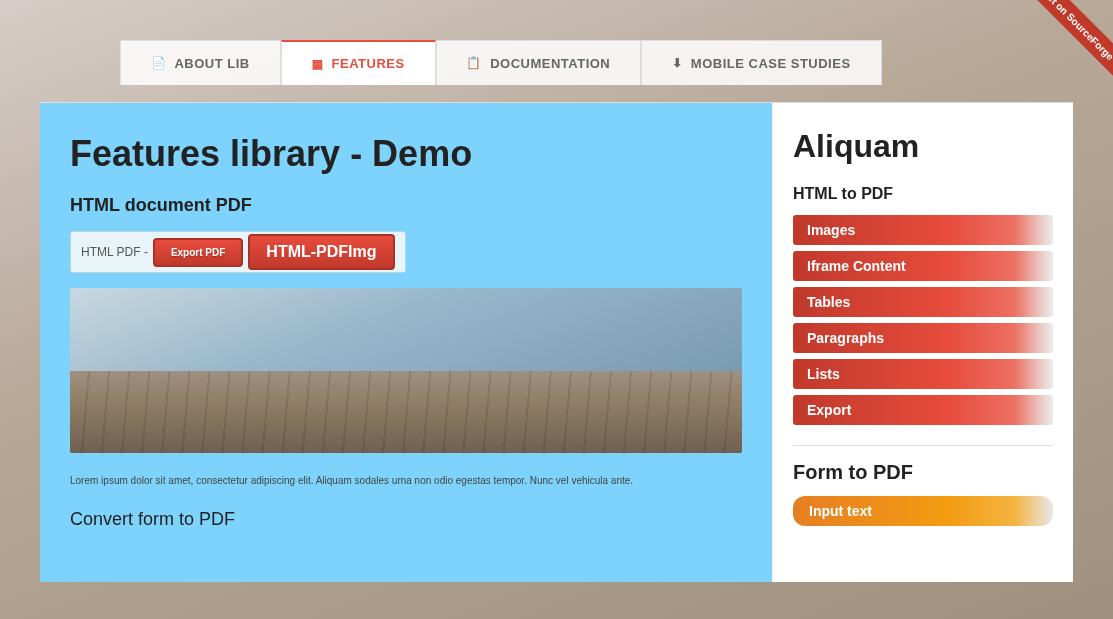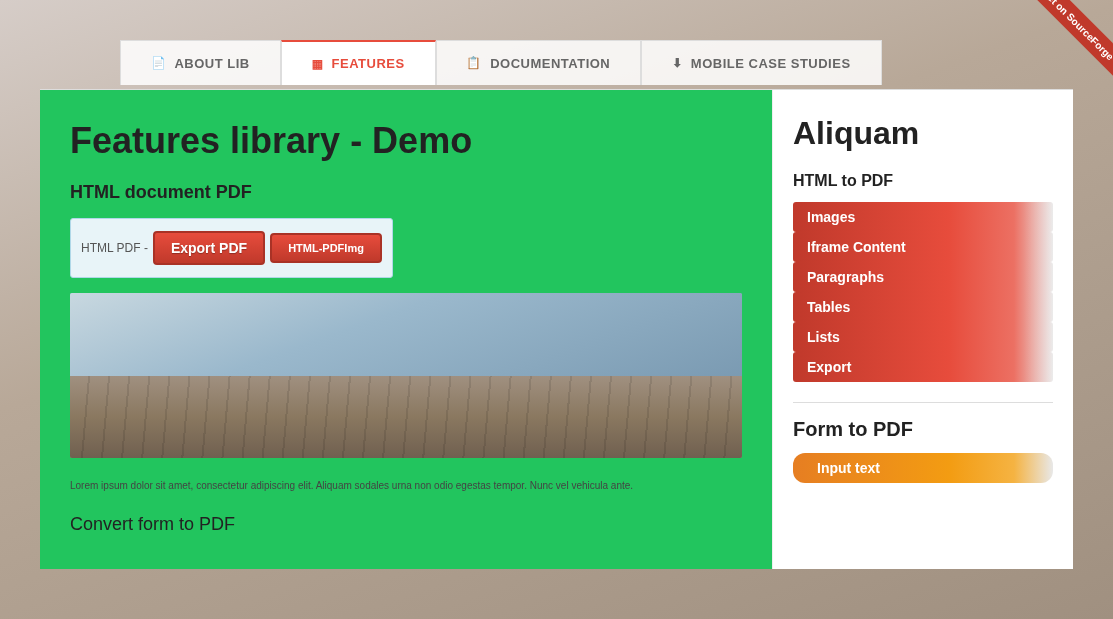--- a/index.html
+++ b/index.html
@@ -80,22 +80,22 @@
     }
     .tab-icon {
       font-size: 12px;
       color: inherit;
     }
 
     
     .main-container {
       position: relative;
       z-index: 5;
-      background: #22c55e;
-      margin: 4px 40px;
+      background: #7dd3fc;
+      margin: 17px 40px;
       display: flex;
       flex-direction: row;
       min-height: 480px;
       border-top: 1px solid #ddd;
     }
 
     
     .left-content {
       flex: 1;
       padding: 30px 30px 20px 30px;
@@ -118,45 +118,45 @@
     }
 
     
     .button-bar {
       display: flex;
       align-items: center;
       gap: 0;
       margin-bottom: 15px;
       background: #e8f4f8;
       border: 1px solid #b0d8e8;
-      padding: 12px 10px;
+      padding: 2px 10px;
       border-radius: 3px;
       width: fit-content;
     }
     .button-bar-label {
       font-size: 12px;
       color: #555;
       margin-right: 5px;
       white-space: nowrap;
     }
     .export-btn {
       padding: 7px 16px;
-      font-size: 14px;
+      font-size: 10px;
       font-weight: bold;
       color: white;
       background: linear-gradient(to bottom, #e74c3c, #c0392b);
       border: 2px solid #a93226;
       border-radius: 4px;
       cursor: pointer;
       margin-right: 5px;
       text-shadow: 0 1px 1px rgba(0,0,0,0.3);
     }
     .html-img-btn {
       padding: 7px 16px;
-      font-size: 11px;
+      font-size: 16px;
       font-weight: bold;
       color: white;
       background: linear-gradient(to bottom, #e74c3c, #c0392b);
       border: 2px solid #a93226;
       border-radius: 4px;
       cursor: pointer;
     }
 
     
     .demo-image {
@@ -226,20 +226,21 @@
     .summary-section-title {
       font-size: 16px;
       font-weight: bold;
       color: #222;
       margin-bottom: 12px;
     }
 
     .summary-items {
       display: flex;
       flex-direction: column;
+      gap: 6px;
       margin-bottom: 20px;
     }
 
     .summary-item {
       display: block;
       padding: 7px 14px;
       background: linear-gradient(to right, #c0392b 0%, #e74c3c 60%, #ec7063 85%, #e8e8e8 100%);
       color: white;
       font-size: 14px;
       font-weight: bold;
@@ -265,21 +266,21 @@
     .form-section-title {
       font-size: 20px;
       font-weight: bold;
       color: #222;
       margin-bottom: 12px;
     }
 
     
     .input-text-btn {
       display: block;
-      padding: 7px 24px;
+      padding: 7px 16px;
       background: linear-gradient(to right, #e67e22 0%, #f39c12 60%, #f5b342 85%, #e8e8e8 100%);
       color: white;
       font-size: 14px;
       font-weight: bold;
       border-radius: 12px;
       cursor: pointer;
       text-decoration: none;
     }
   </style>
 </head>
@@ -334,22 +335,22 @@
   </div>
 
   <div class="right-sidebar">
     <h2 class="summary-title">Aliquam</h2>
 
     <h3 class="summary-section-title">HTML to PDF</h3>
 
     <div class="summary-items">
       <a class="summary-item">Images</a>
       <a class="summary-item">Iframe Content</a>
+      <a class="summary-item">Tables</a>
       <a class="summary-item">Paragraphs</a>
-      <a class="summary-item">Tables</a>
       <a class="summary-item">Lists</a>
       <a class="summary-item">Export</a>
     </div>
 
     <hr class="summary-divider">
 
     <h3 class="form-section-title">Form to PDF</h3>
 
     <div class="summary-items">
       <a class="input-text-btn">Input text</a>

